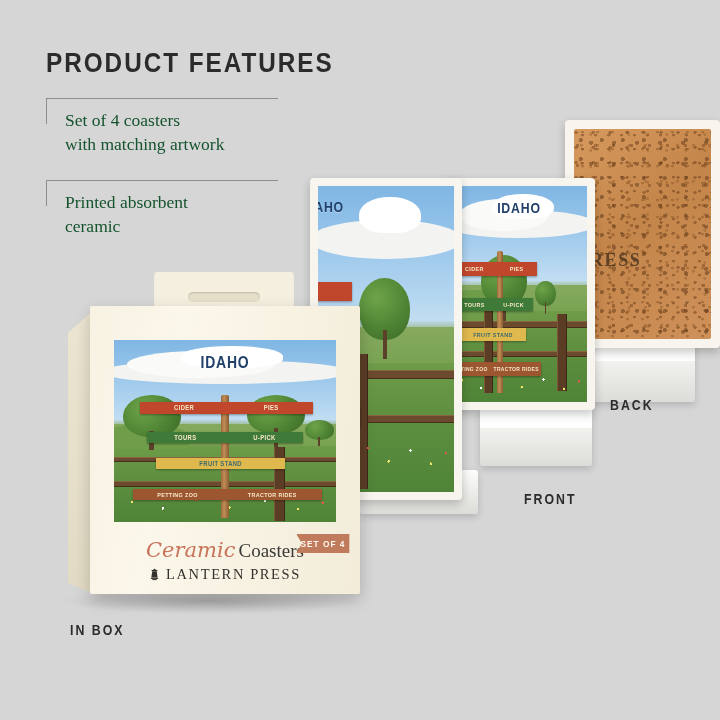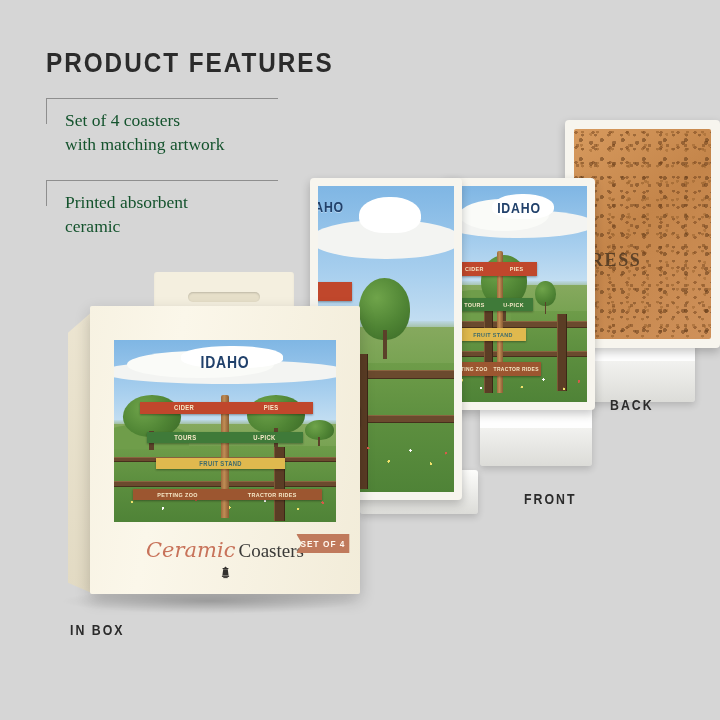--- a/index.html
+++ b/index.html
@@ -329,20 +329,21 @@
         <div class="brand-line2">
           <span class="lantern">
             <svg viewBox="0 0 11 13" width="11" height="13" aria-hidden="true">
               <path d="M5.5 0.4 L7 2 H4 Z" fill="#33312e"></path>
               <rect x="2.6" y="2" width="5.8" height="1.1" fill="#33312e"></rect>
               <path d="M3.2 3.3 h4.6 l0.8 6.2 h-6.2 Z" fill="#33312e"></path>
               <rect x="1.9" y="9.7" width="7.2" height="1.2" fill="#33312e"></rect>
               <rect x="3.3" y="11.1" width="4.4" height="1" fill="#33312e"></rect>
             </svg>
           </span>
+          <span>LANTERN PRESS</span>
         </div>
       </div>
 
       <div class="badge" style="right:8px;top:228px;width:58px;height:19px;
                   clip-path:polygon(0 0,100% 0,100% 100%,0 100%,6px 50%);">
         <span>SET OF 4</span>
       </div>
     </div>
   </div>
 

